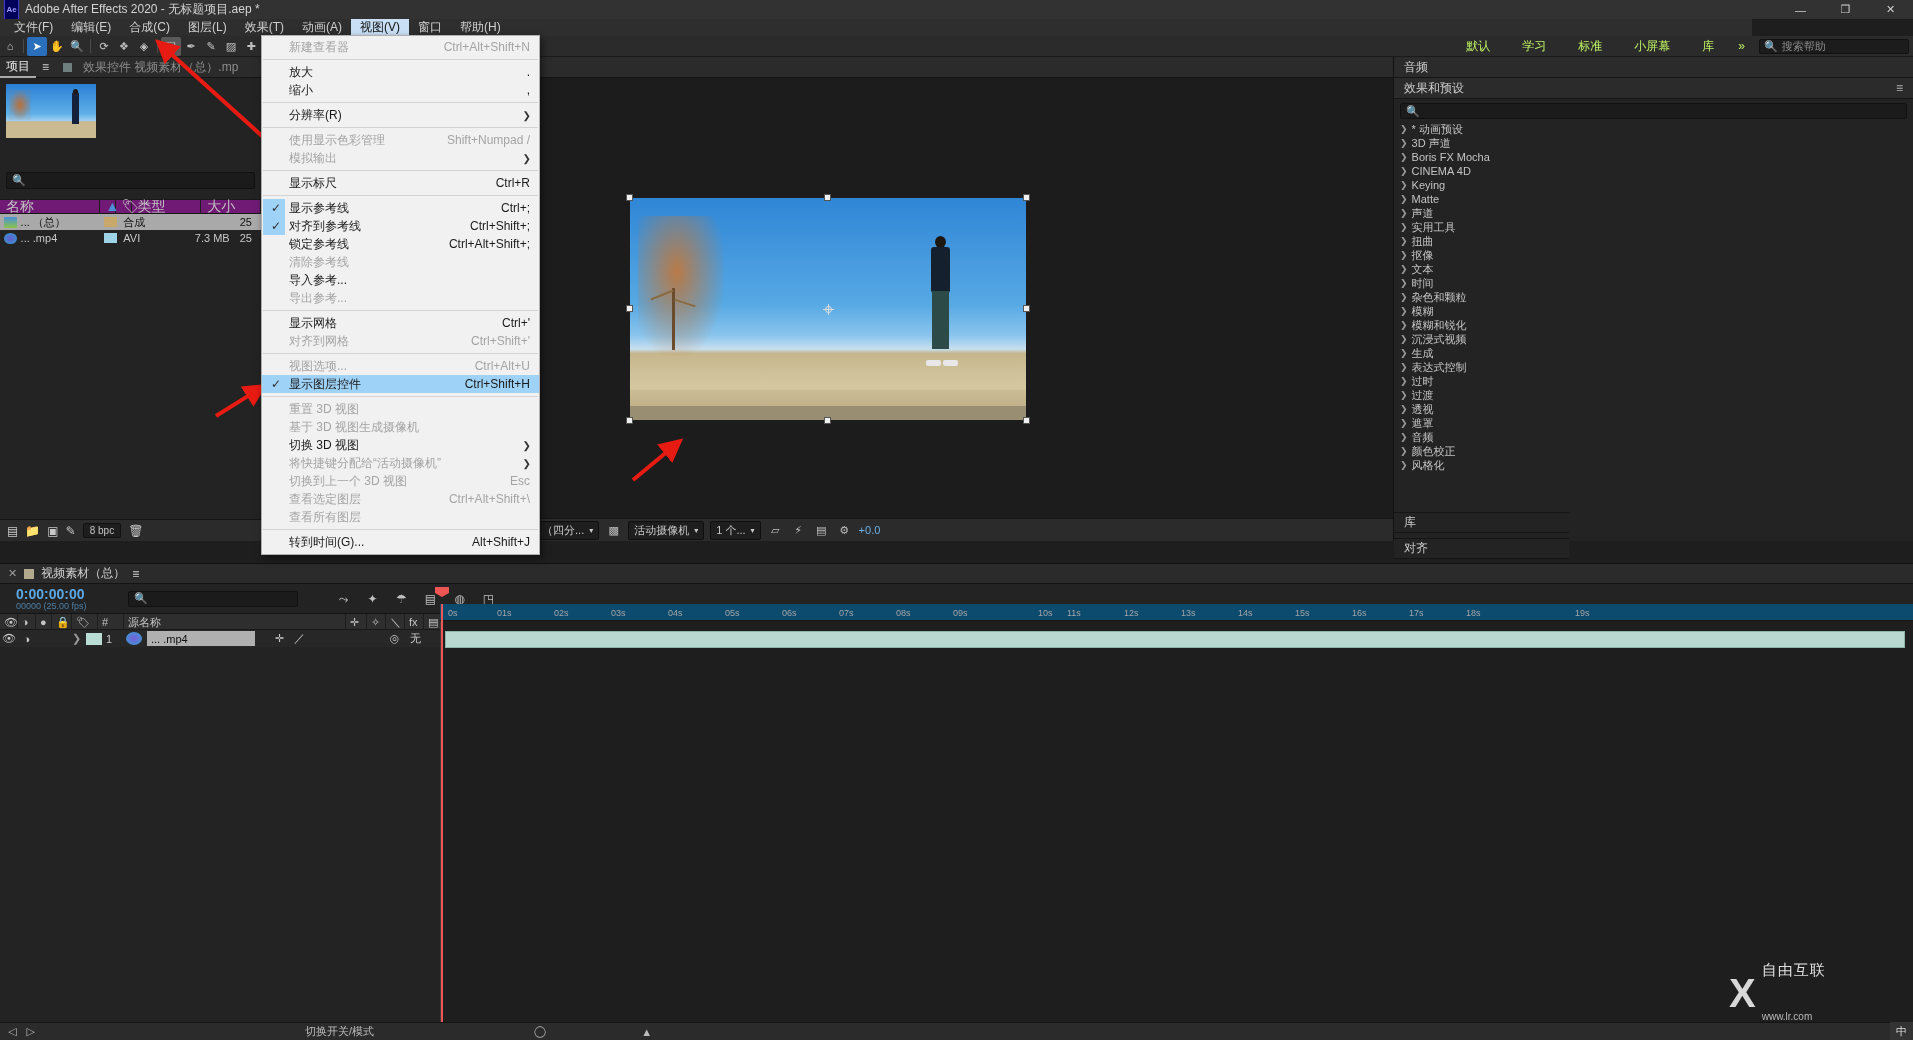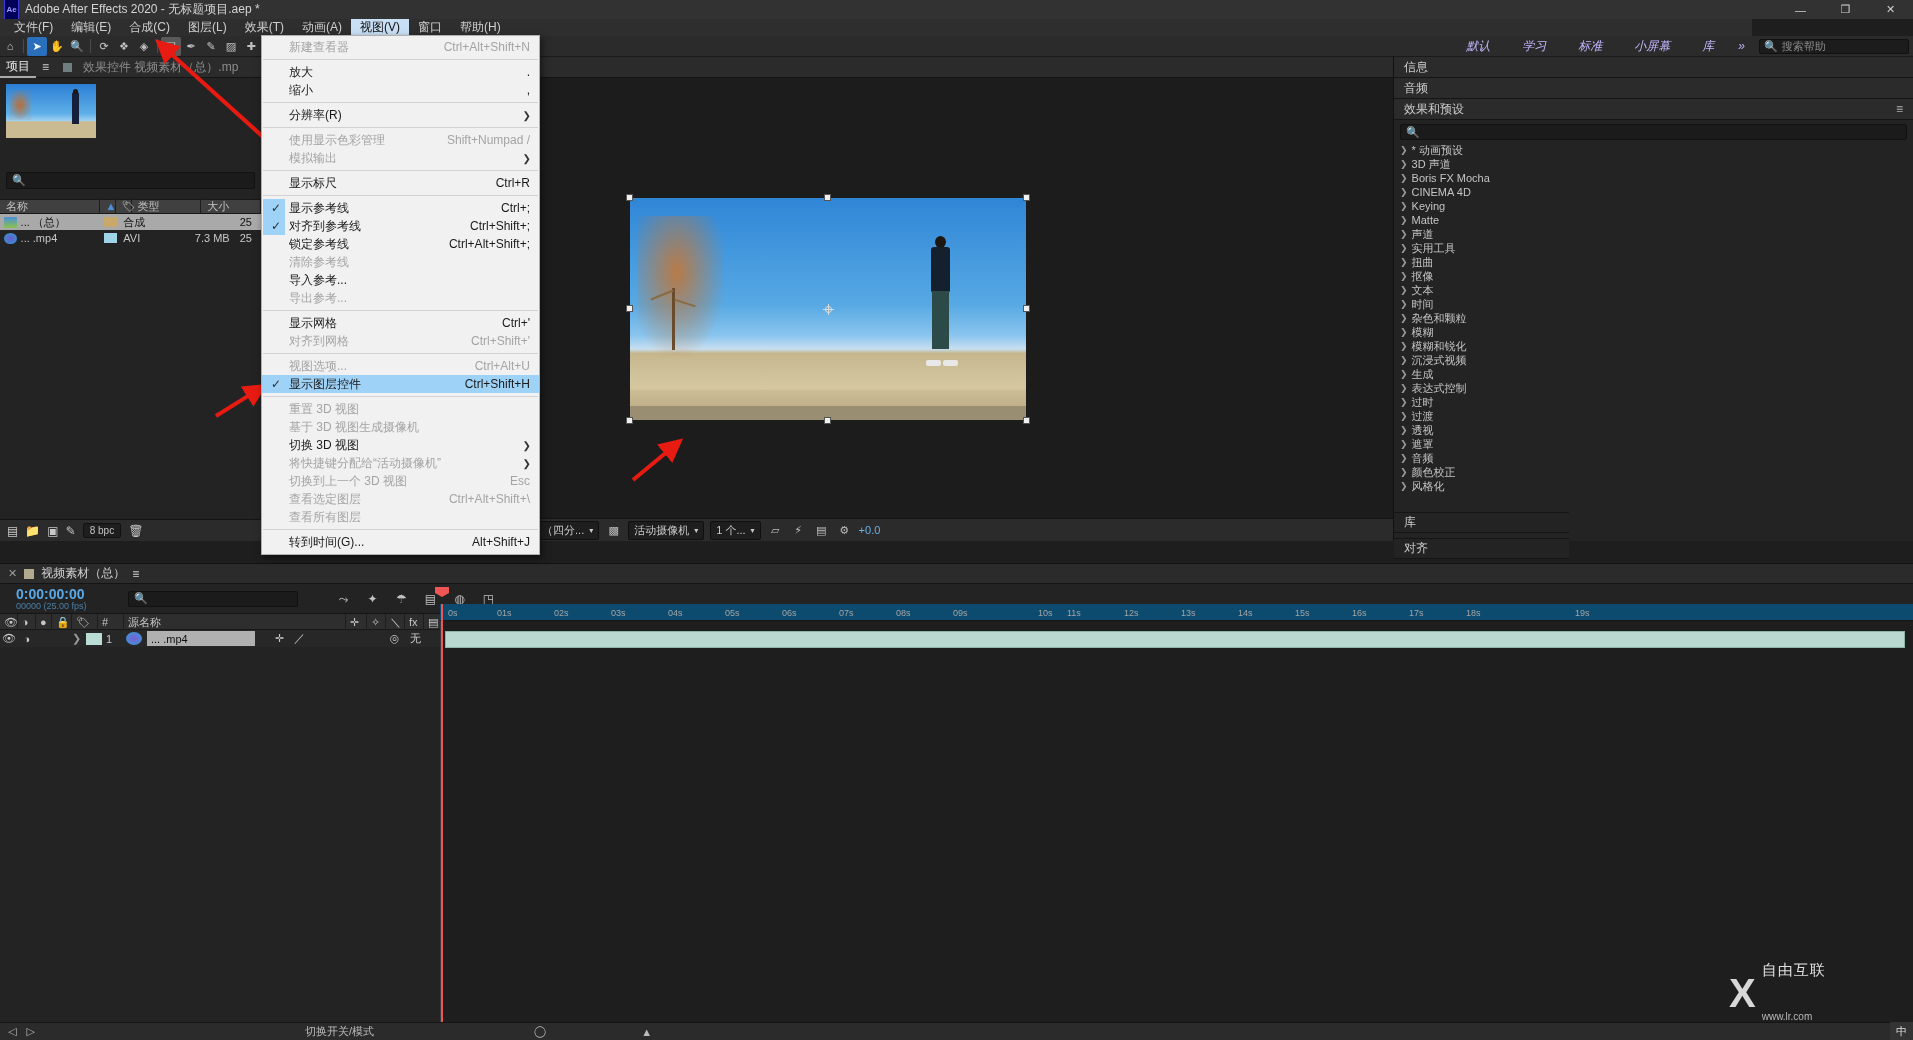--- a/index.html
+++ b/index.html
@@ -43,21 +43,21 @@
     background:#2b2b2b; display:flex; align-items:center;
     border-bottom:1px solid #1a1a1a;
   }
   .tool { width:20px; height:19px; display:flex; align-items:center; justify-content:center;
           color:#c0c0c0; font-size:11px; }
   .tool.sel { background:#5a5a5a; border-radius:2px; }
   .tool.blue { background:#2a6fbb; border-radius:2px; color:#fff; }
   .tsep { width:1px; height:14px; background:#4a4a4a; margin:0 3px; }
 
   #ws-tabs { margin-left:auto; display:flex; align-items:center; height:21px; }
-  .ws-tab { padding:0 16px; font-size:12px; color:#c4b5fd; line-height:21px;font-style:italic; }
+  .ws-tab { padding:0 16px; font-size:12px; color:#bef264; line-height:21px; }
   .ws-tab.chev { padding:0 8px; }
   #help-search {
     width:150px; height:15px; background:#1c1c1c; border:1px solid #111;
     display:flex; align-items:center; padding-left:4px; margin-left:6px; margin-right:4px;
     font-size:11px; color:#8a8a8a; border-radius:2px;
   }
 
   
   #project-panel { left:0; top:57px; width:262px; height:484px; background:#232323;
                    border-right:1px solid #111; }
@@ -78,22 +78,22 @@
   .tw-head { position:absolute; right:18px; top:5px; width:5px;height:5px;background:#20150f;border-radius:50%; }
   .tw-ground { position:absolute;left:0;bottom:0;width:100%;height:14px;background:#cbbb92; }
   #proj-meta { margin-left:10px; font-size:11px; color:#d2d2d2; line-height:15px; padding-top:1px; }
   #proj-meta .nm { font-weight:bold; color:#e2e2e2; }
   #proj-meta .sub { color:#b5b5b5; }
 
   #proj-search { margin:12px 6px 0 6px; height:17px; background:#1b1b1b;
                  border:1px solid #111; display:flex; align-items:center; padding-left:5px;
                  color:#7d7d7d; font-size:11px; border-radius:2px; }
 
-  #proj-cols { margin-top:10px; height:15px; background:#404040; display:flex;
-               align-items:center; font-size:11px; color:#c2c2c2;
+  #proj-cols { margin-top:10px; height:15px; background:#701a75; display:flex;
+               align-items:center; font-size:14px; color:#c2c2c2;
                border-top:1px solid #181818; border-bottom:1px solid #181818; }
   .pcol { padding-left:6px; border-right:1px solid #1d1d1d; height:15px; line-height:15px; }
 
   .prow { height:16px; display:flex; align-items:center; font-size:11px; }
   .prow.sel { background:#a9a9a9; color:#111; }
   .prow .ic { width:13px;height:11px;margin:0 4px 0 4px;border-radius:1px; }
   .prow .name { width:86px; overflow:hidden; white-space:nowrap; }
   .prow .size { width:52px; text-align:right; padding-right:4px; }
   .prow .fps { width:28px; padding-left:6px; }
 
@@ -412,23 +412,20 @@
     <span class="cb-ic">▱</span>
     <span class="cb-ic">⚡</span>
     <span class="cb-ic">▤</span>
     <span class="cb-ic">⚙</span>
     <span style="color:#6ab0e8;">+0.0</span>
   </div>
 </div>
 
 <div id="right-panel" class="abs">
   <div class="rsec">
-    <span>信息</span>
-  </div>
-  <div class="rsec">
     <span>音频</span>
   </div>
   <div class="rsec">
     <span>效果和预设</span>
     <span class="hamb">≡</span>
   </div>
   <div id="fx-search">
     <span style="margin-right:4px;">🔍</span>
     <span></span>
   </div>

